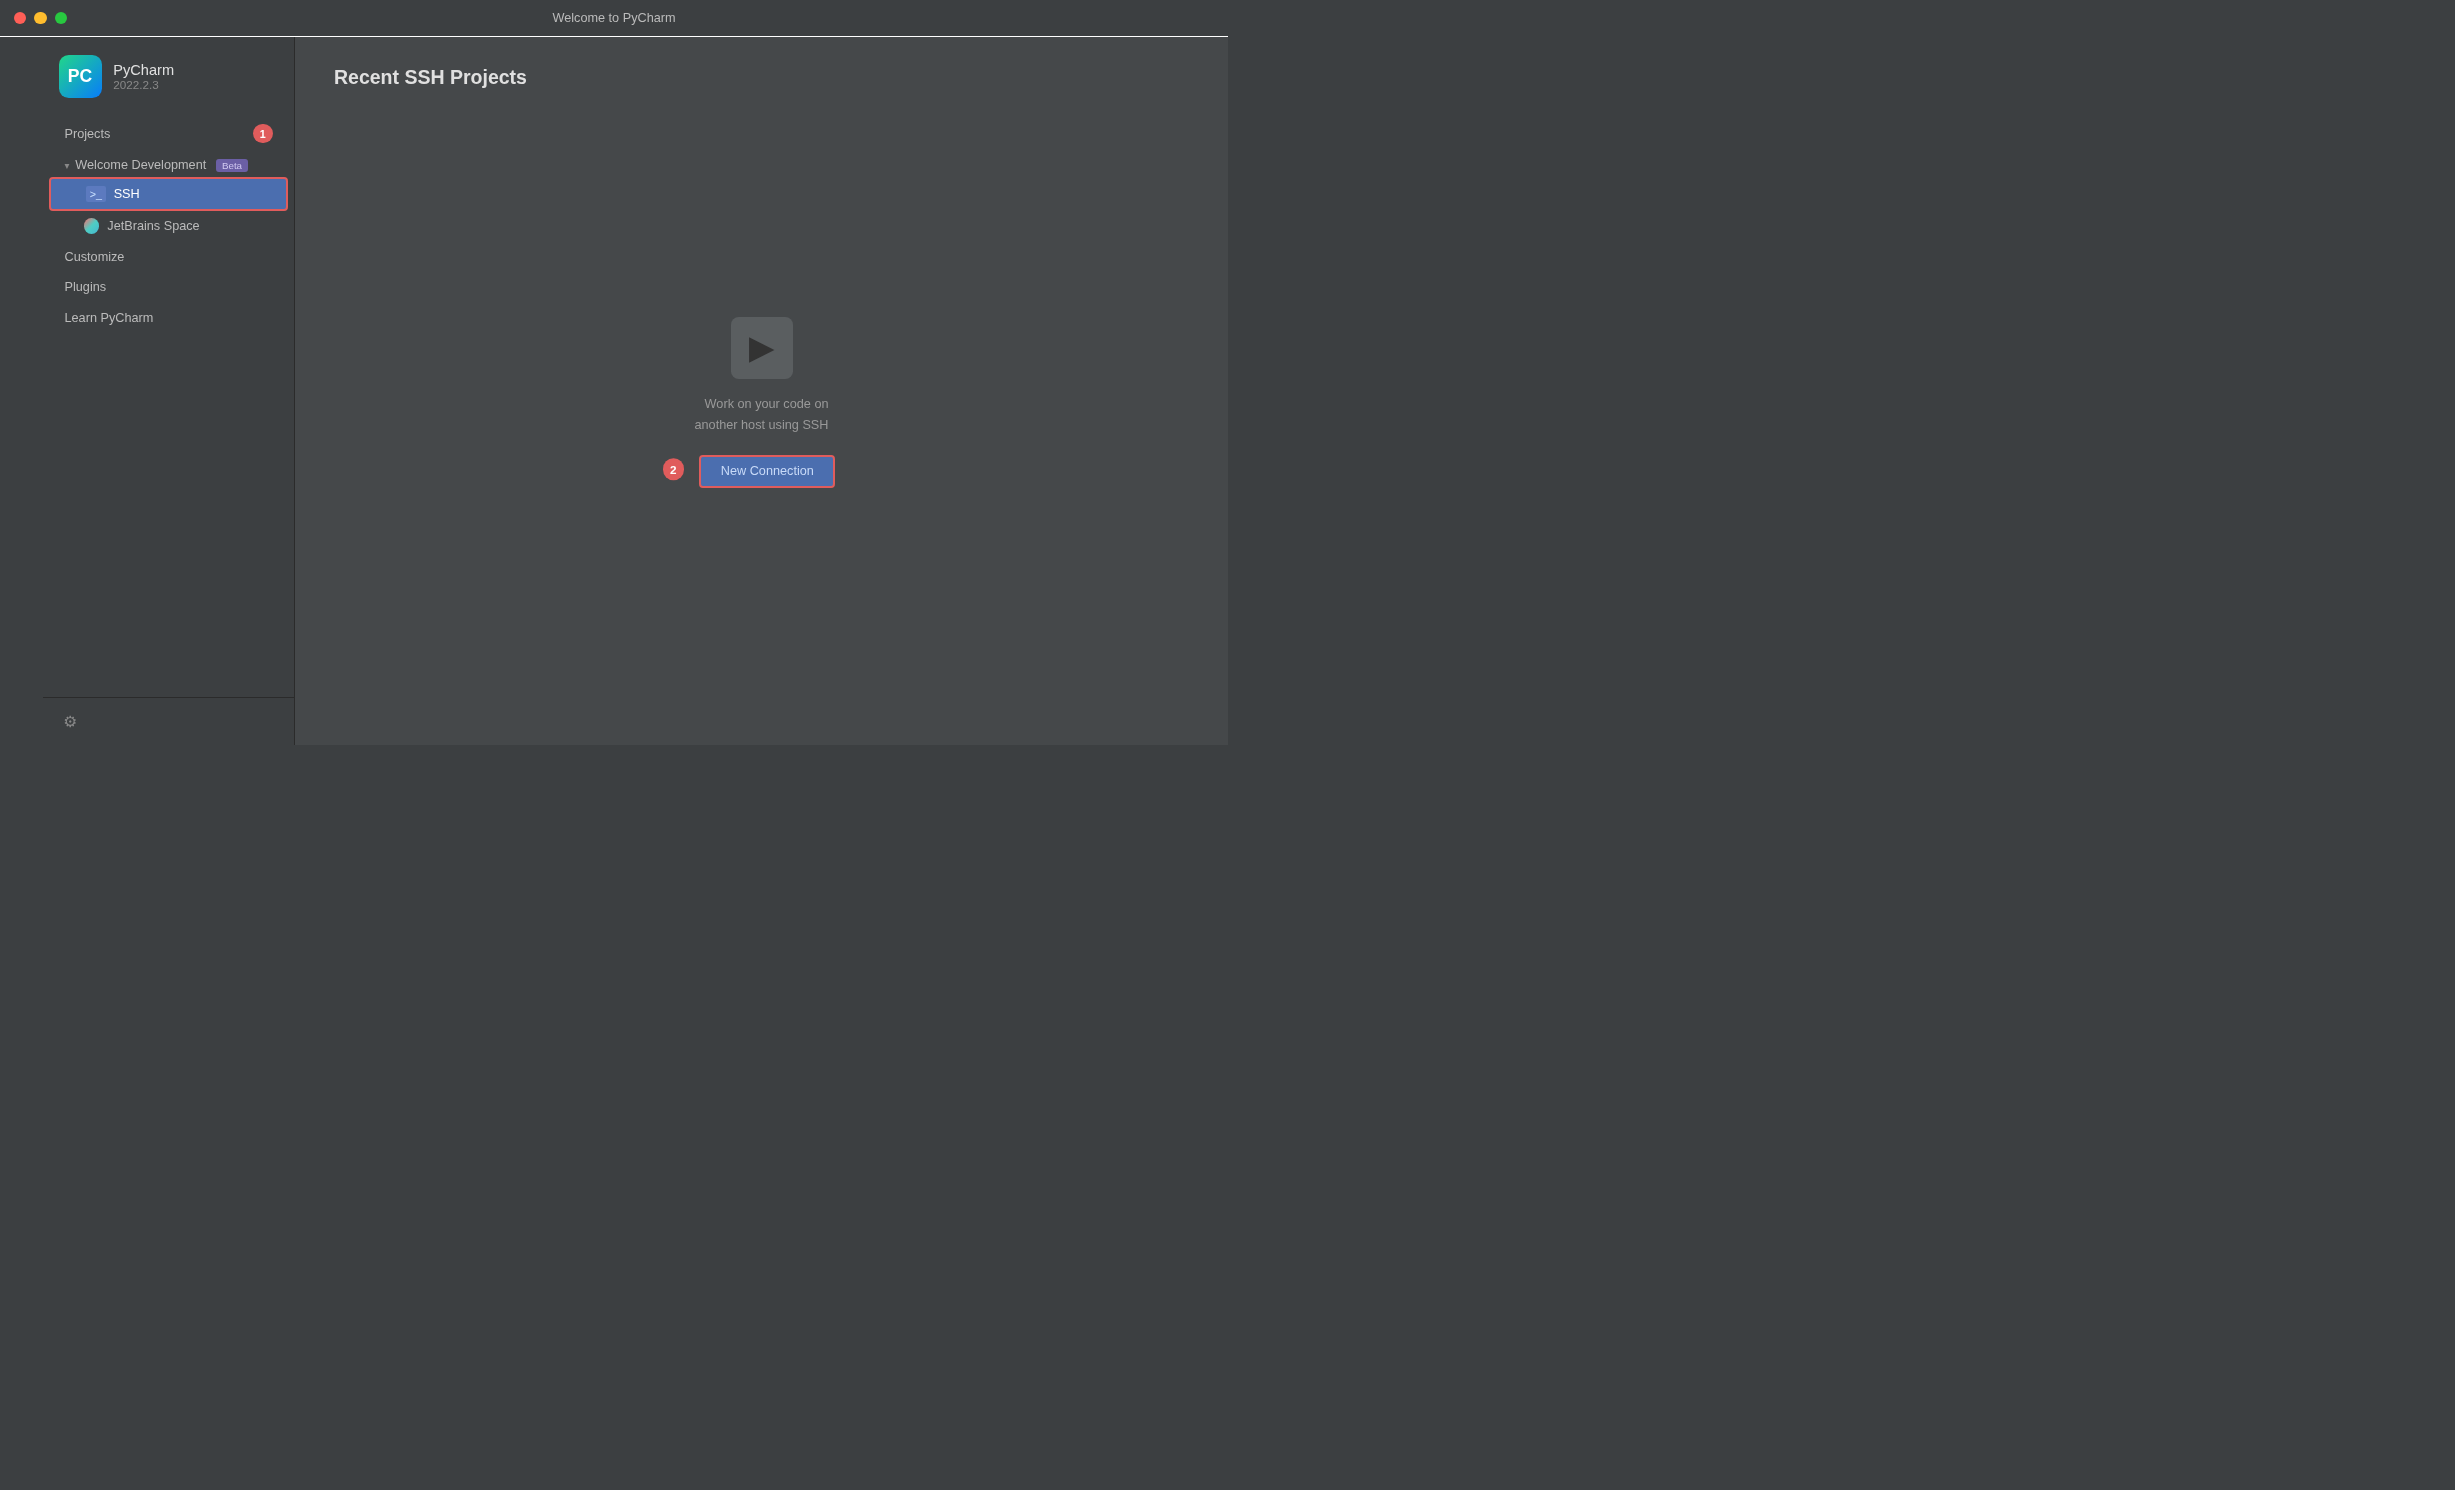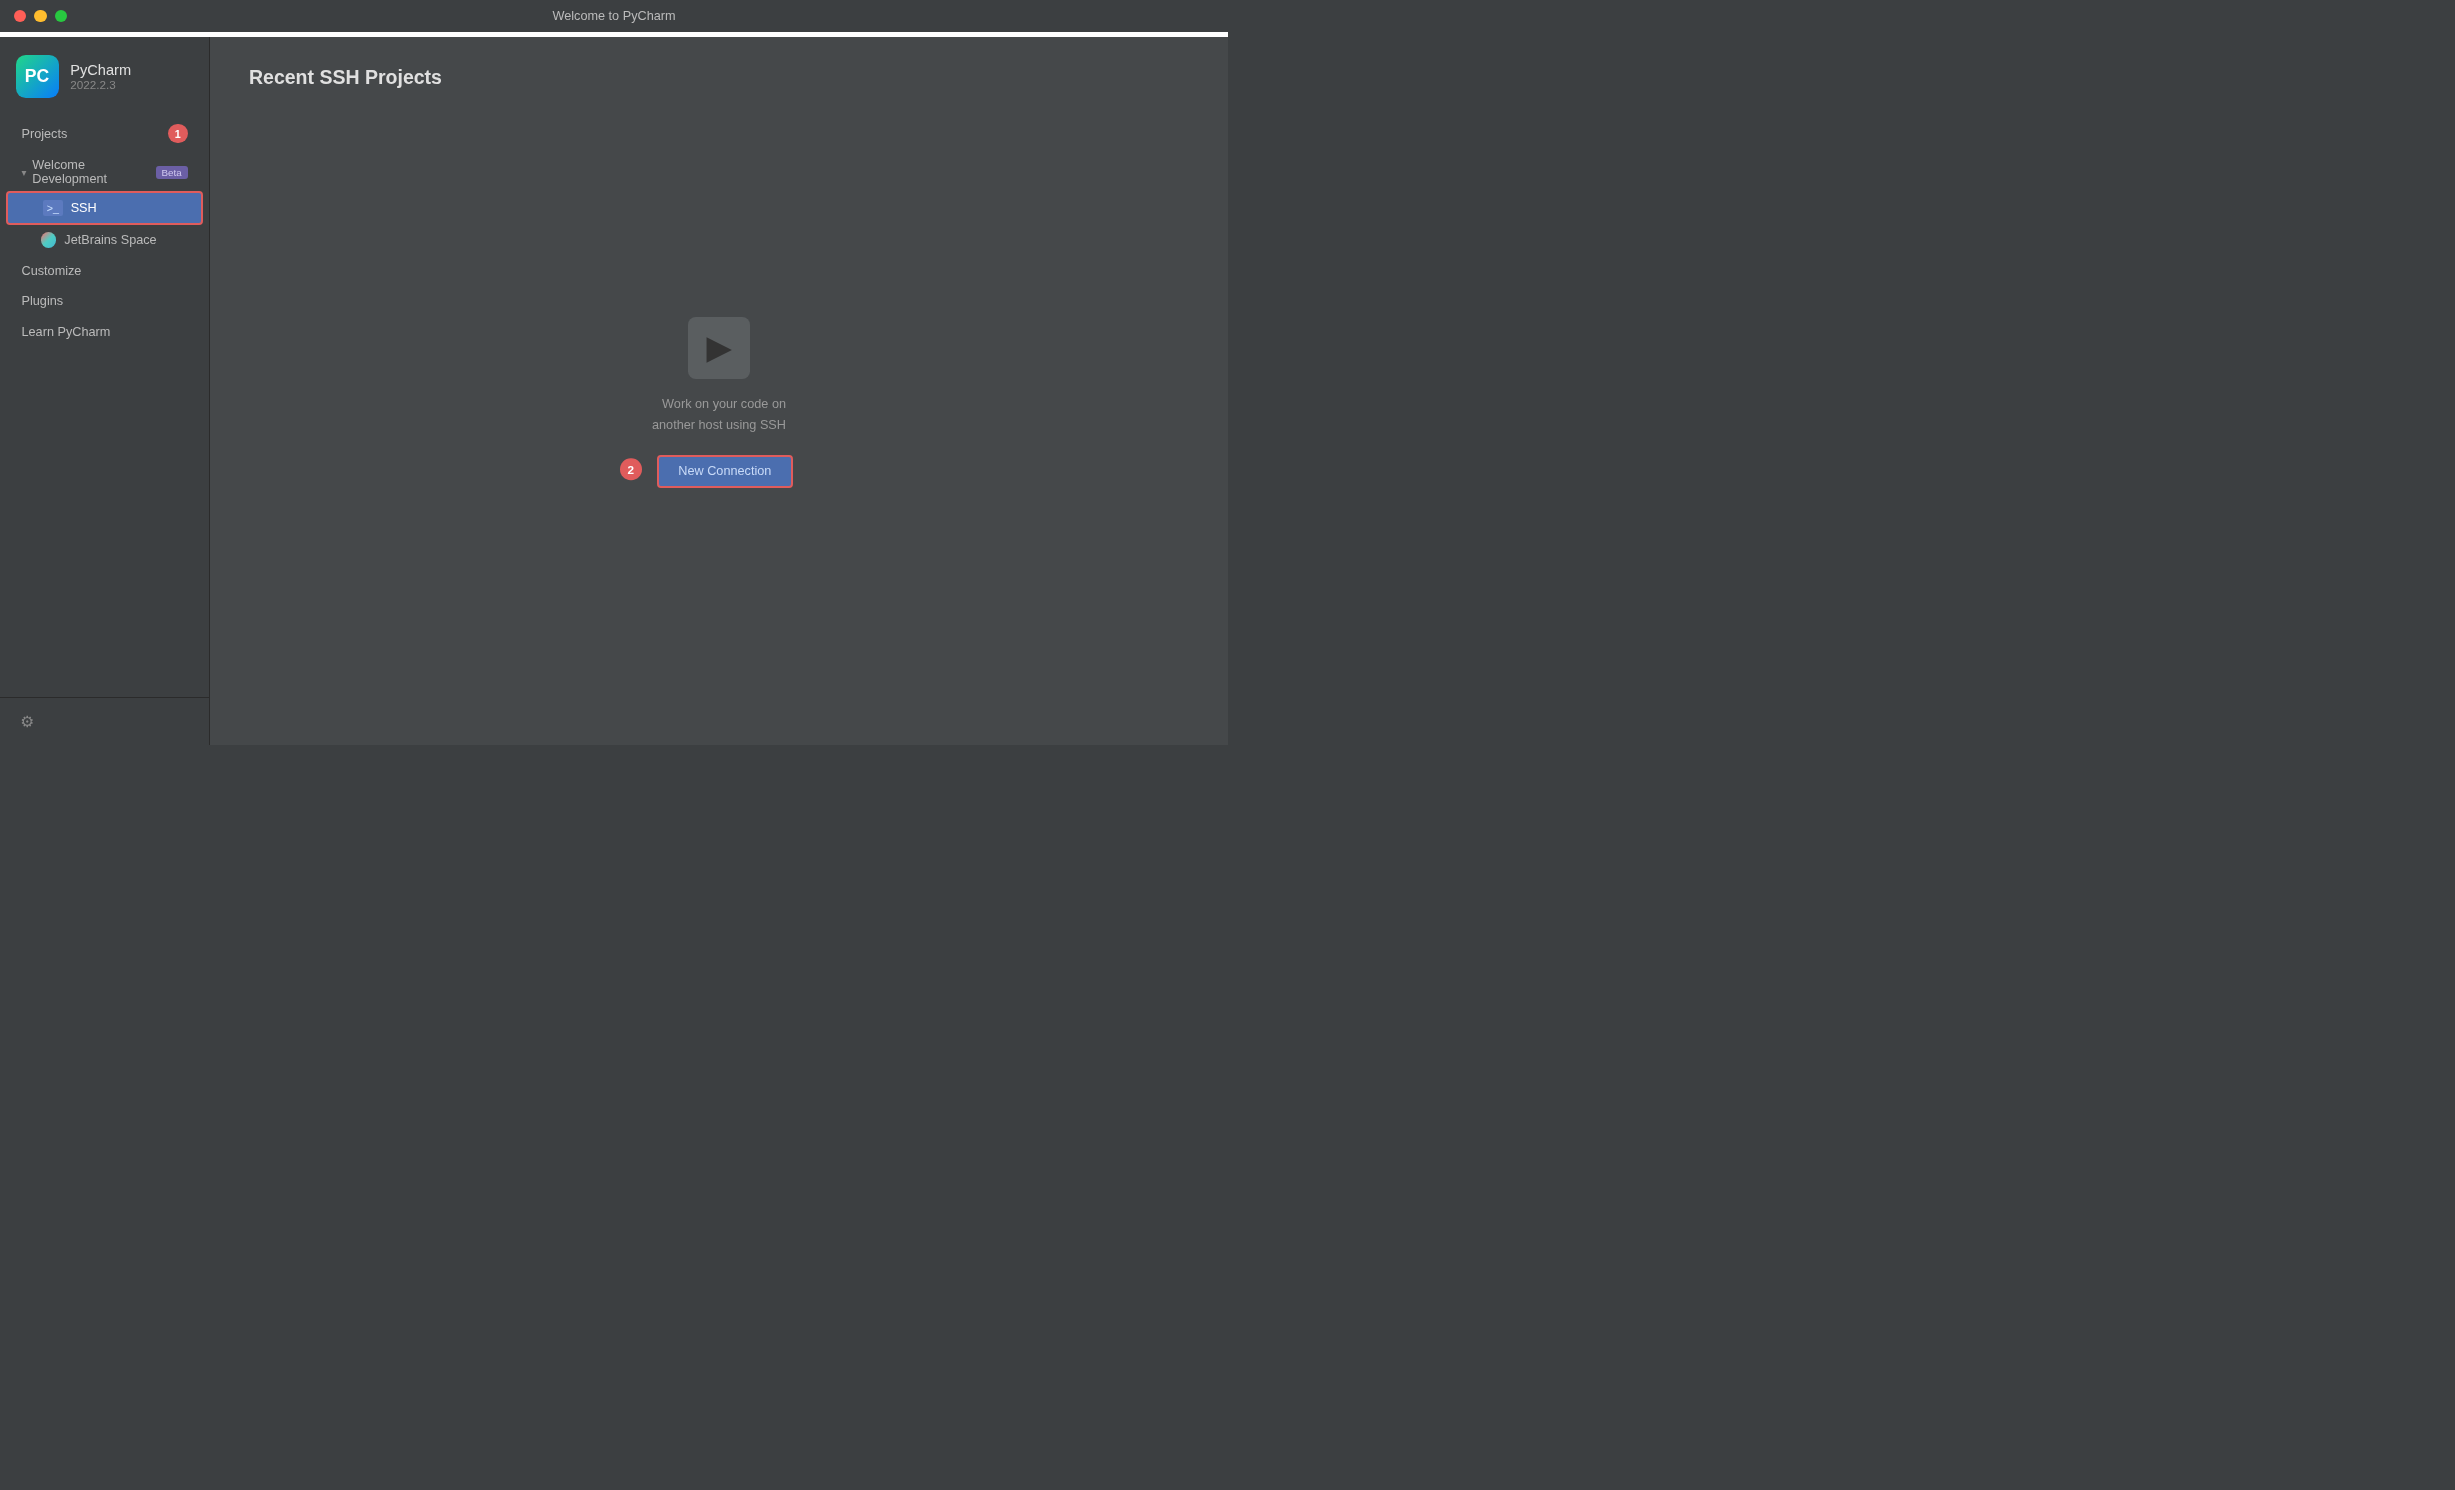--- a/index.html
+++ b/index.html
@@ -15,21 +15,21 @@
     }
 
     
     .title-bar {
       height: 37px;
       background: #3c3f41;
       display: flex;
       align-items: center;
       justify-content: center;
       position: relative;
-      border-bottom: 5px solid #ffffff;
+      border-bottom: 1px solid #ffffff;
     }
 
     .title-bar-controls {
       position: absolute;
       left: 13.7px;
       display: flex;
       gap: 7.8px;
       align-items: center;
     }
 
@@ -52,26 +52,27 @@
     }
 
     
     .main-layout {
       display: flex;
       height: calc(745px - 37px);
     }
 
     
     .sidebar {
-      width: 210px;
+      width: 252px;
       background: #3c3f41;
       border-right: 1px solid #2b2b2b;
       display: flex;
       flex-direction: column;
       flex-shrink: 0;
+      margin-left: 43px;
     }
 
     .sidebar-header {
       padding: 17.6px 15.6px 13.7px 15.6px;
       display: flex;
       align-items: center;
       gap: 11.7px;
     }
 
     .pycharm-logo {

